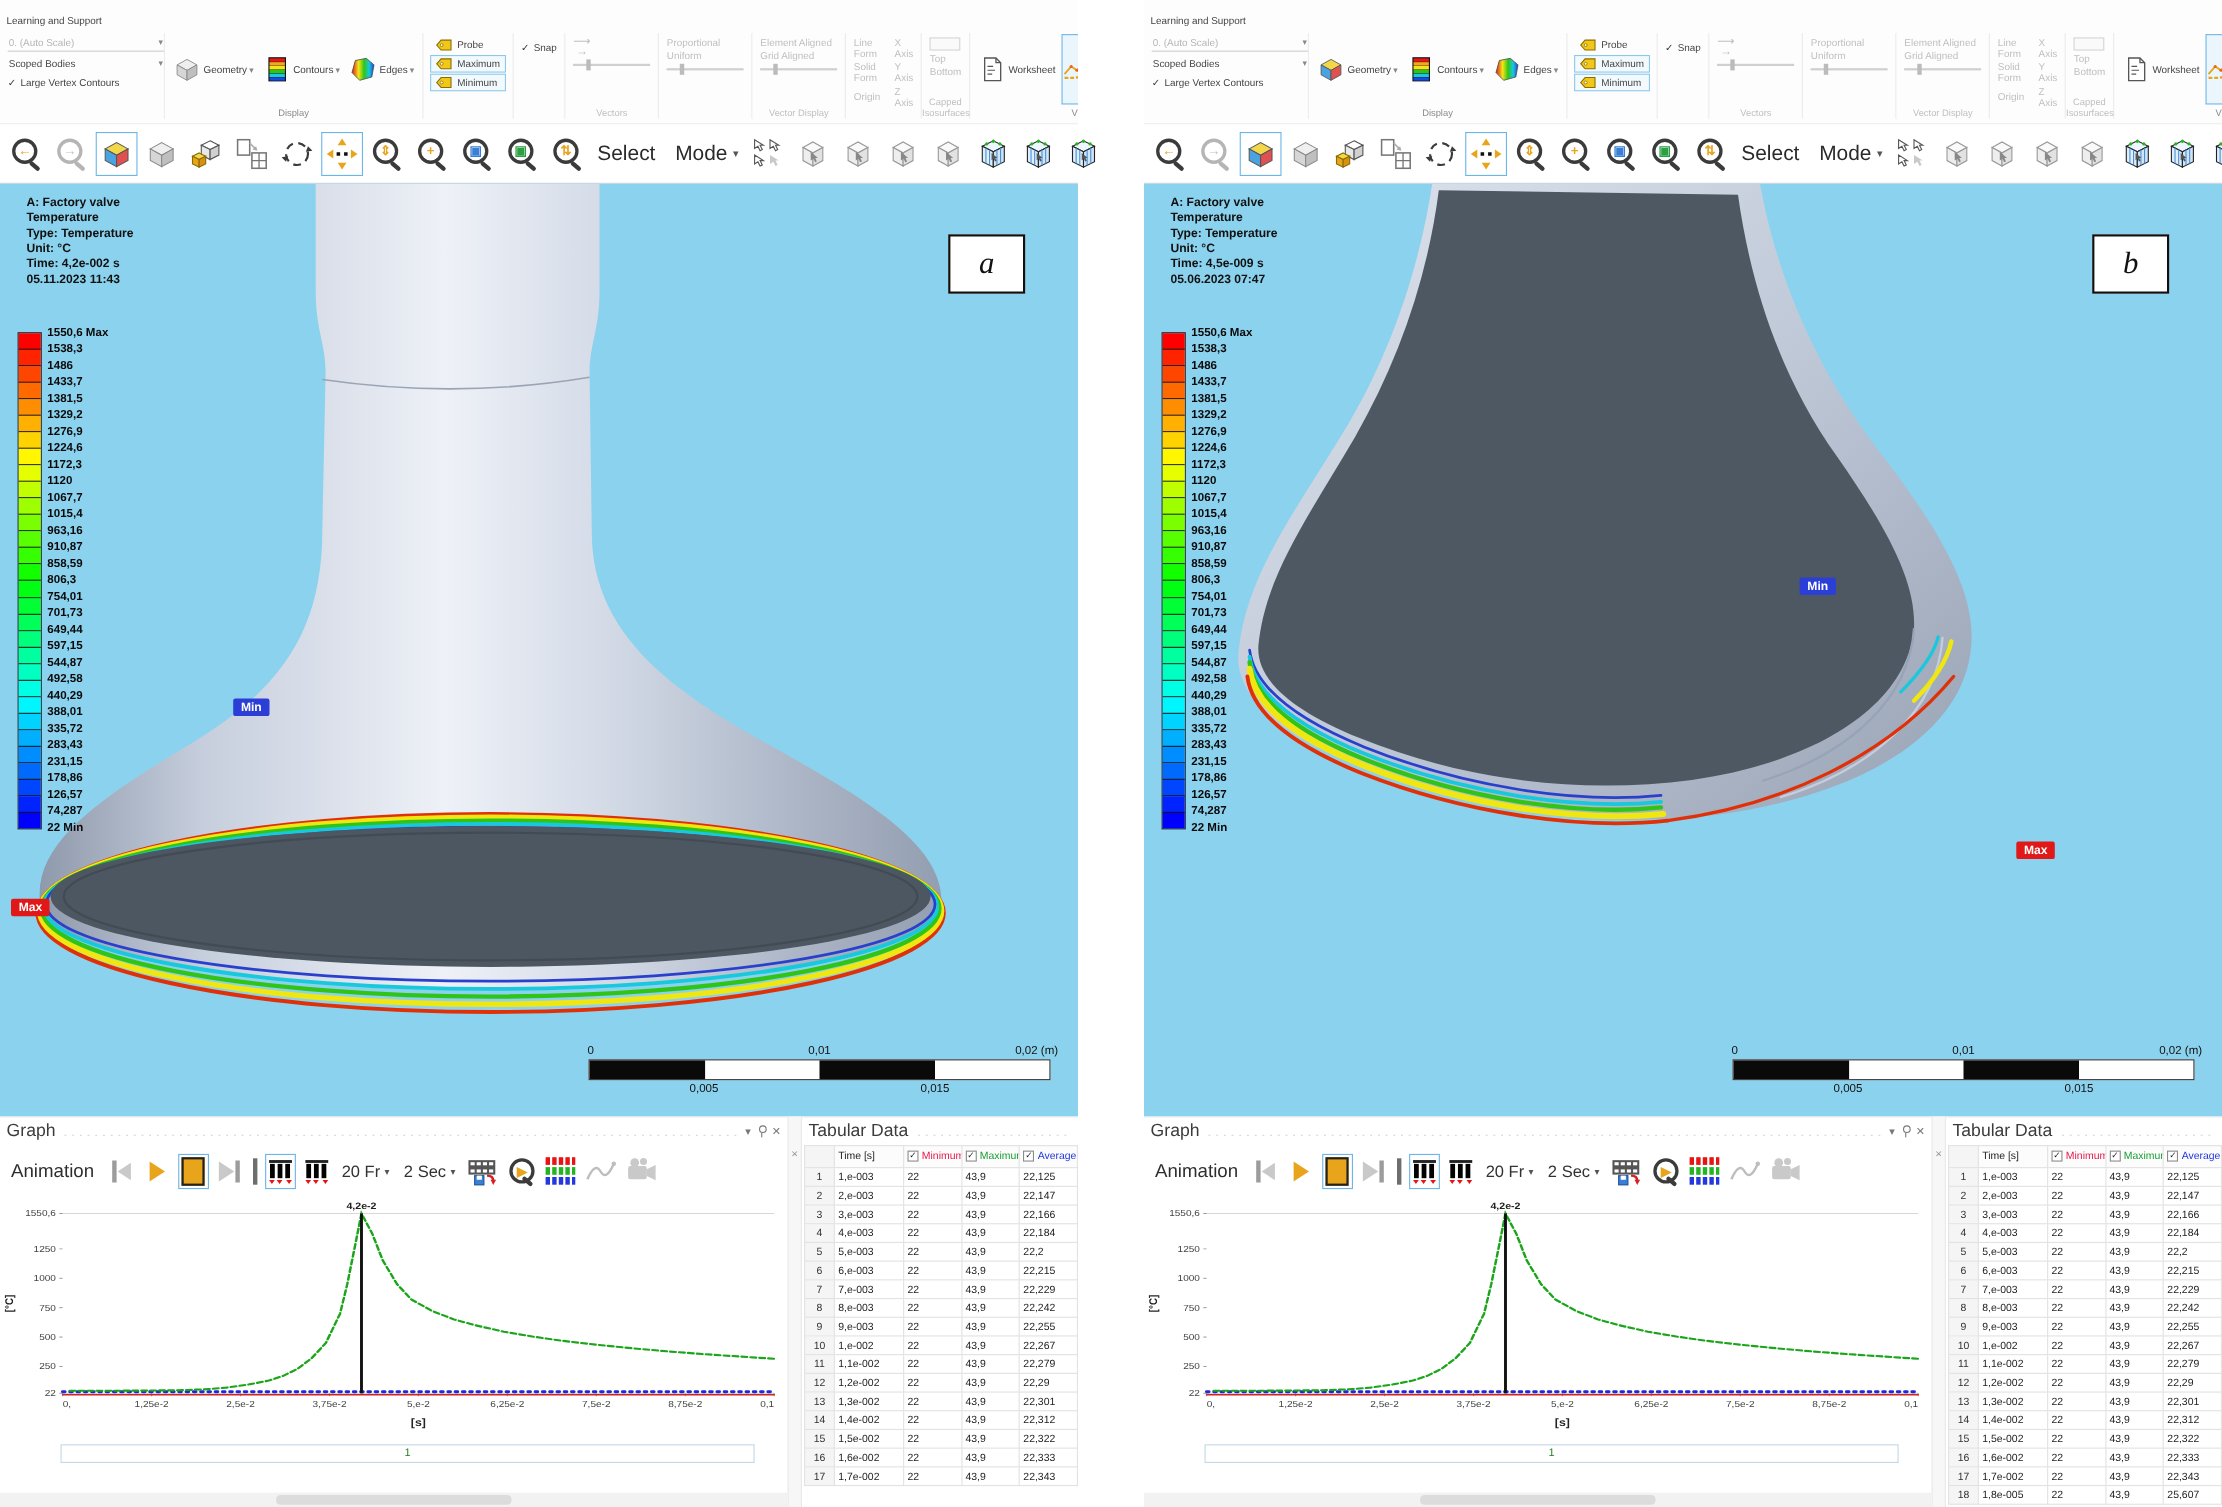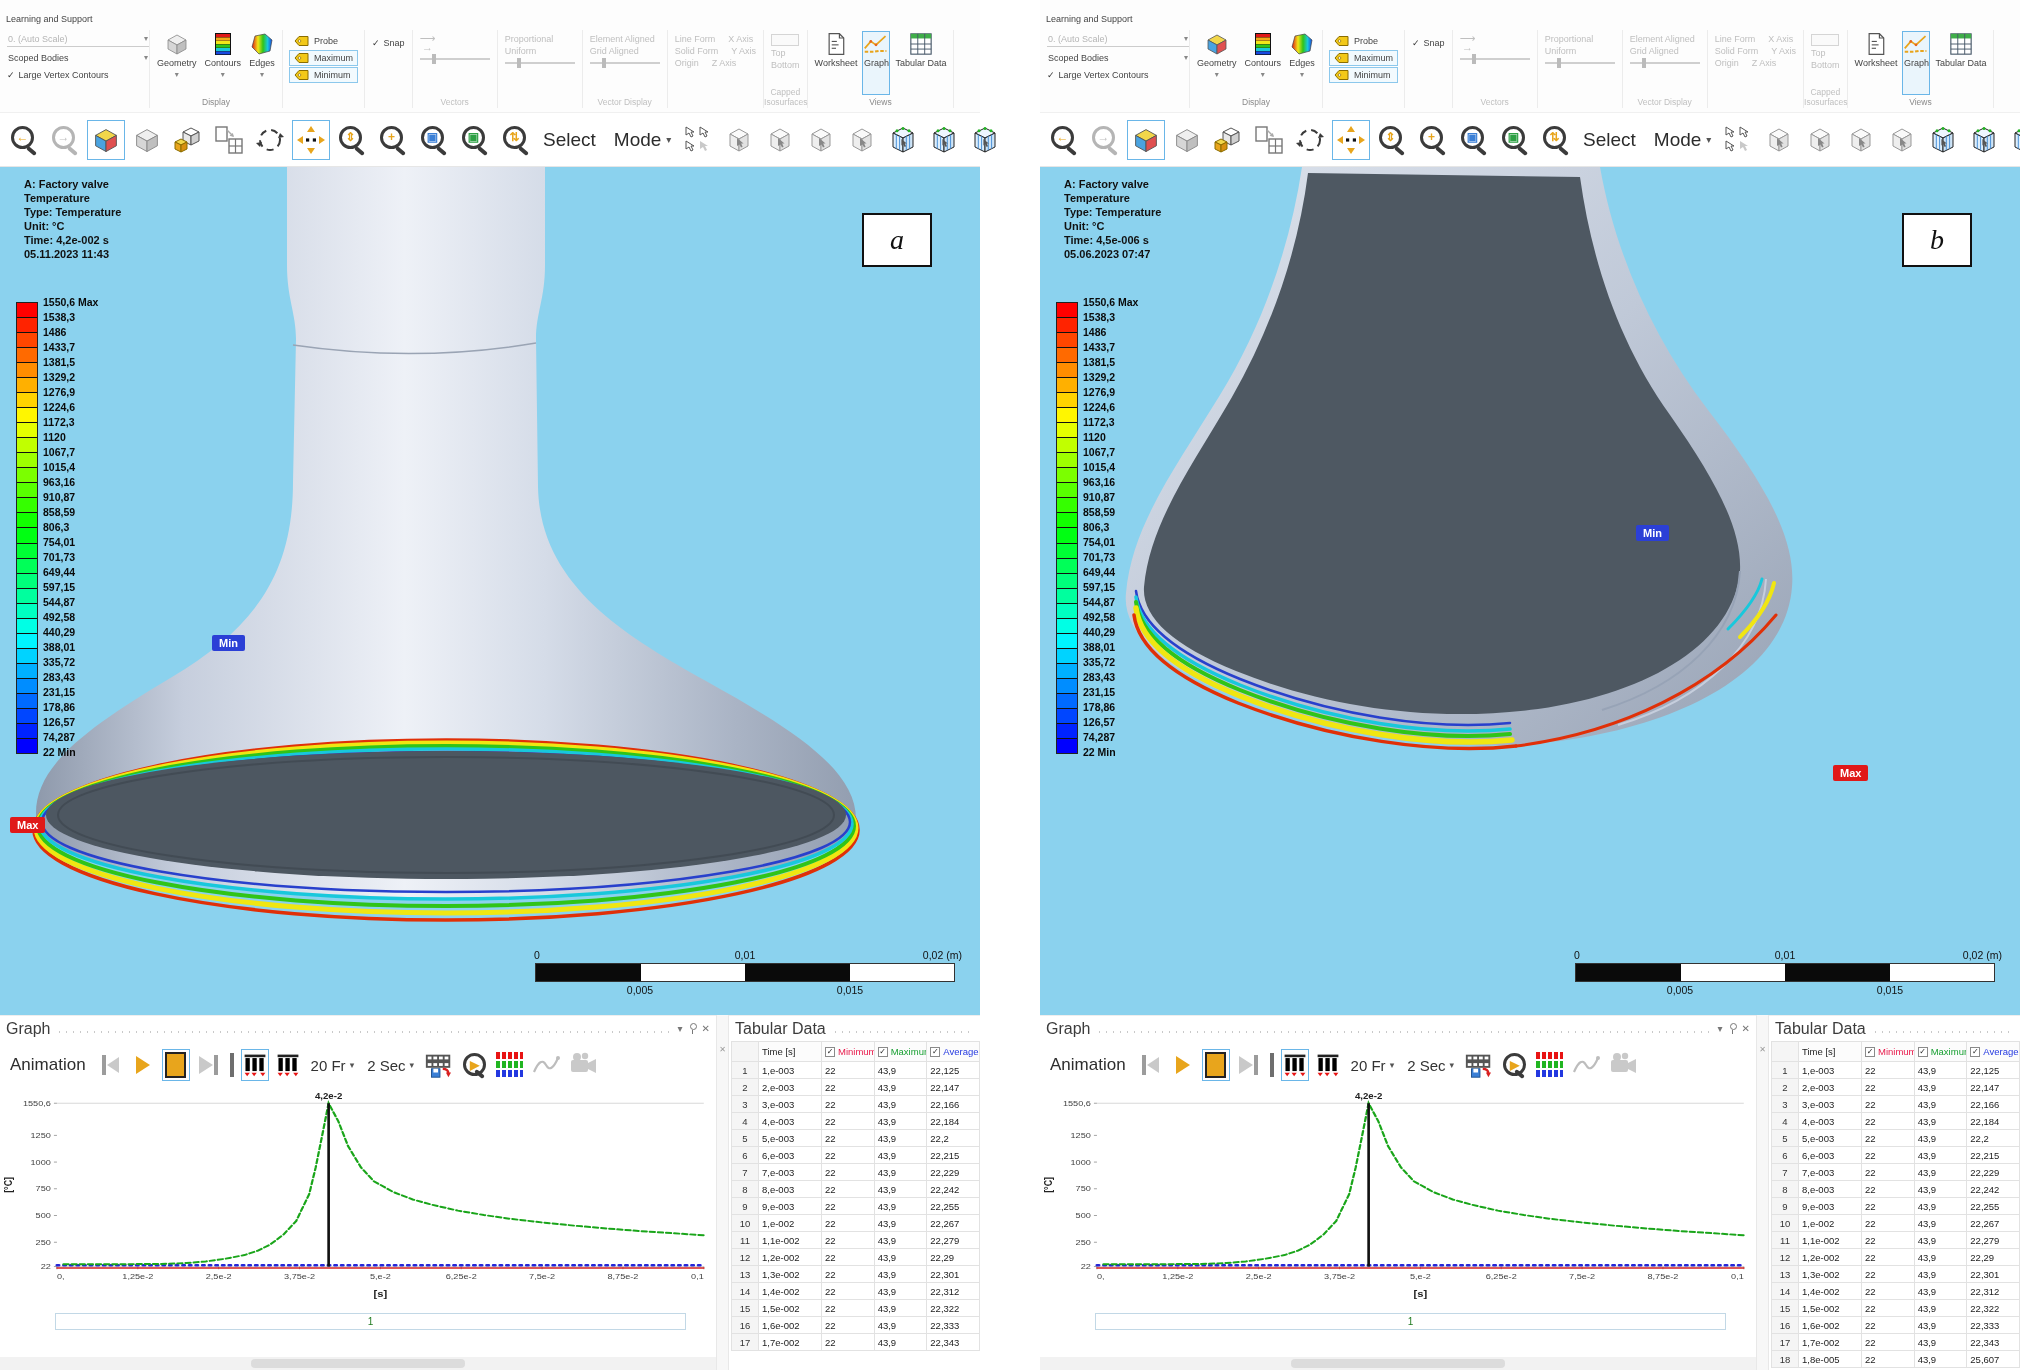--- a/index.html
+++ b/index.html
@@ -14,21 +14,21 @@
   .rgroups{position:absolute;left:0;top:30px;display:flex;align-items:flex-start;}
   .rgroup{position:relative;padding:2px 7px 14px 7px;border-right:1px solid #ececec;height:78px;box-sizing:border-box;}
   .gcap{position:absolute;bottom:1px;left:0;right:0;text-align:center;color:#8a8a8a;font-size:8.5px;}
   .g-quick{width:150px;}
   .scale-box{color:#b5b5b5;border-bottom:1px solid #ccc;padding:2px 1px;margin-bottom:4px;display:flex;justify-content:space-between;width:140px;}
   .combo{display:flex;justify-content:space-between;width:140px;padding:2px 1px;margin-bottom:5px;color:#444;}
   .dd{color:#888;font-size:8px;}
   .chk{display:flex;align-items:center;gap:4px;color:#444;}
   .ck{color:#333;font-size:9px;}
   .g-display{display:flex;gap:8px;}
-  .stack{display:flex;flex-direction:column;align-items:center;gap:2px;color:#444;cursor:default;}
+  .stack{display:flex;flex-direction:row;align-items:center;gap:2px;color:#444;cursor:default;}
   .stack .ic{width:26px;height:24px;}
   .stack.on{background:#eaf5fc;outline:1.5px solid #6ab6e8;}
   .g-probe{display:flex;flex-direction:column;gap:3px;padding-top:4px;}
   .prow{display:flex;align-items:center;gap:4px;padding:1px 4px;color:#444;}
   .prow .ict{width:16px;height:12px;}
   .prow.sel{outline:1.5px solid #8cc8ec;background:#f2fafe;}
   .g-snap{padding-top:8px;}
   .gray, .gray *{color:#bfbfbf !important;}
   .grow{display:flex;align-items:center;gap:4px;margin:2px 0;}
   .slider{width:70px;height:2px;background:#cfcfcf;position:relative;margin:6px 0;}
@@ -1200,21 +1200,21 @@
         <path d="M476,579 C580,566 676,520 736,448" stroke="#e03008" stroke-width="3"></path>
         <path d="M700,470 C718,452 730,434 734,416" stroke="#f0e612" stroke-width="4"></path>
         <path d="M688,462 C706,444 718,428 722,412" stroke="#18c8dc" stroke-width="3"></path>
       </g>
     </svg>
     <div class="vp-head">
           <div>A: Factory valve</div>
           <div>Temperature</div>
           <div>Type: Temperature</div>
           <div>Unit: °C</div>
-          <div>Time: 4,5e-006 s</div>
+          <div>Time: 4,5e-009 s</div>
           <div>05.06.2023 07:47</div>
         </div>
     <div class="legend">
       <div class="legend-bands">
             <i style="background: rgb(255, 0, 0);"></i>
             <i style="background: rgb(255, 35, 0);"></i>
             <i style="background: rgb(255, 70, 0);"></i>
             <i style="background: rgb(255, 106, 0);"></i>
             <i style="background: rgb(255, 141, 0);"></i>
             <i style="background: rgb(255, 176, 0);"></i>

